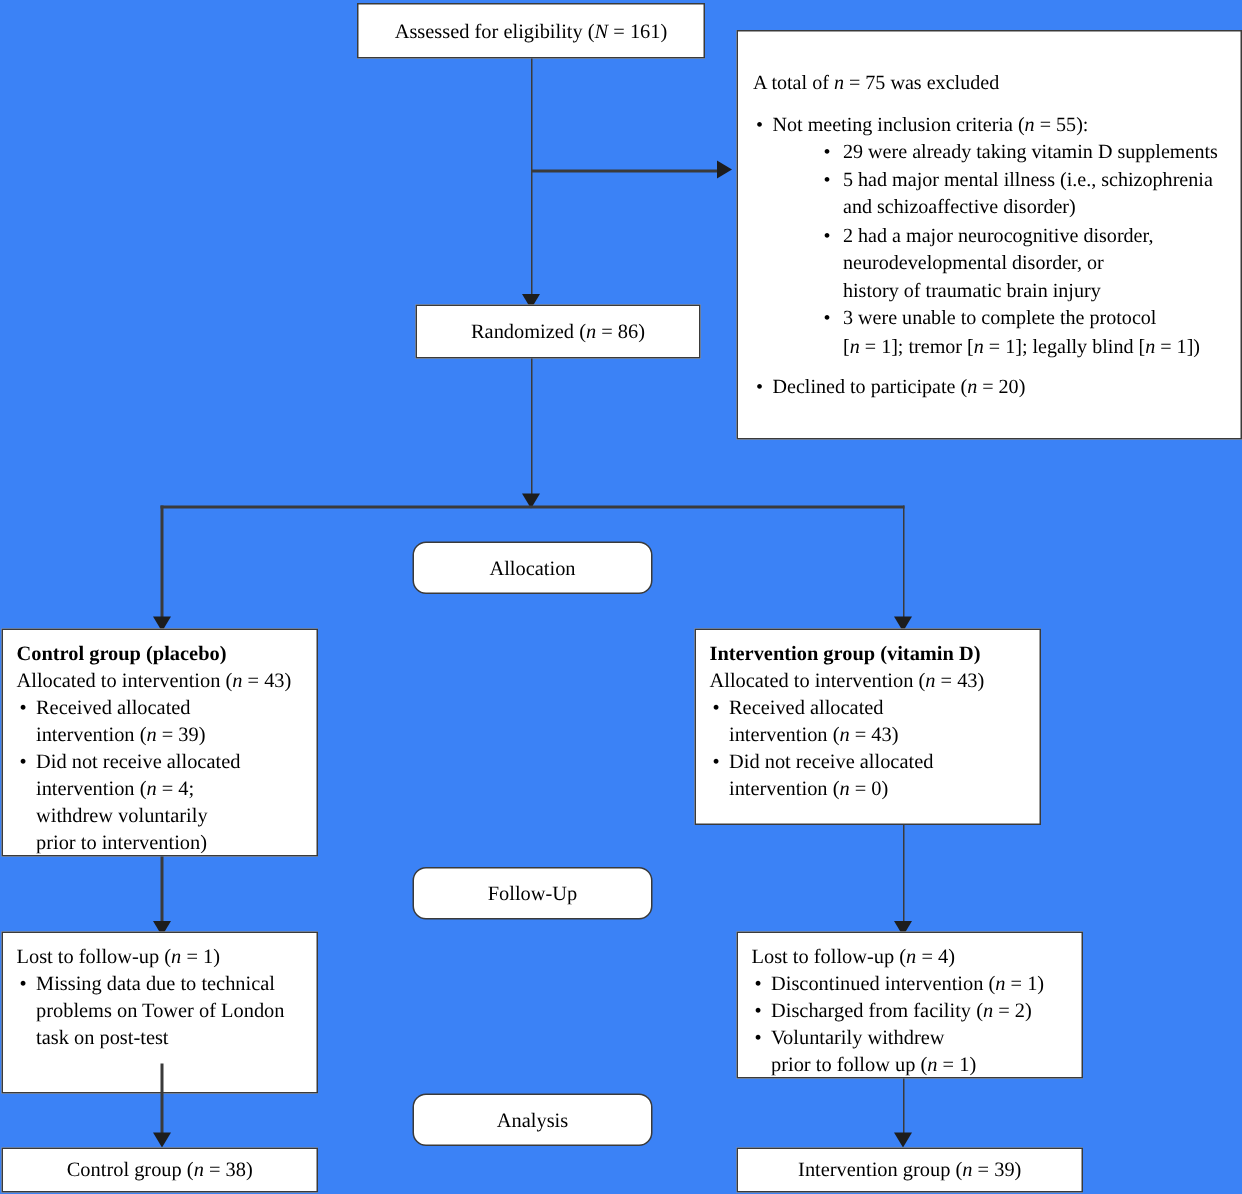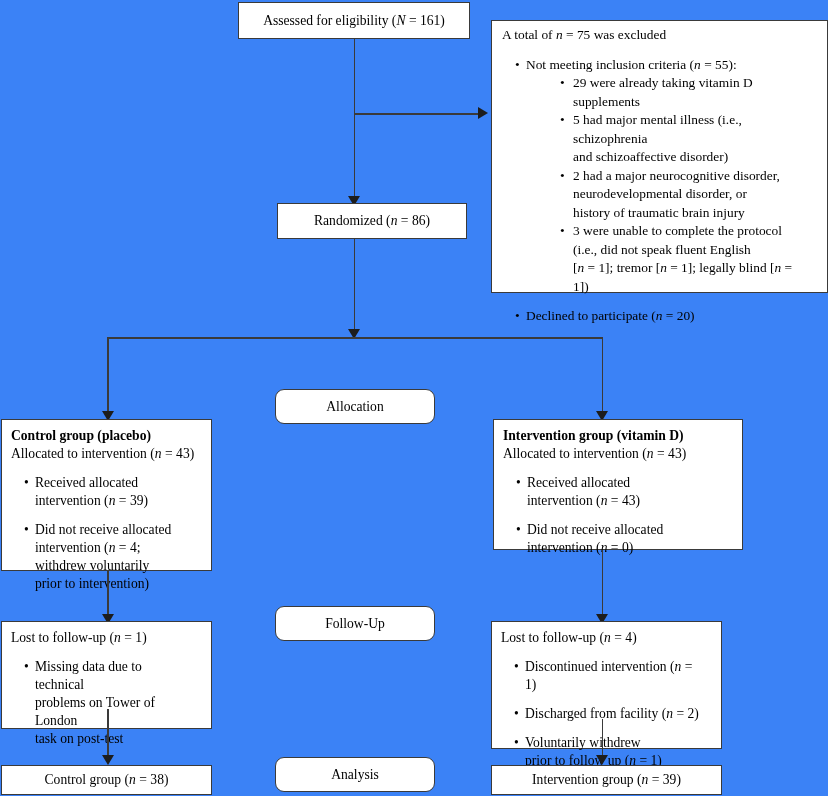--- a/index.html
+++ b/index.html
@@ -27,39 +27,38 @@
   }
   .box.centered {
     display: flex;
     align-items: center;
     justify-content: center;
     text-align: center;
   }
   .box.stage {
     border-radius: 9px;
     border-width: 1.6px;
-    margin-top: 28px;
   }
   .box.text {
     padding: 7px 8px 7px 9px;
     text-align: left;
   }
   .ttl {
     font-weight: bold;
     display: block;
   }
   ul.bl {
     list-style: none;
     margin: 0;
     padding: 0;
   }
   ul.bl > li {
     position: relative;
     padding-left: 13px;
-    margin: 11px;
+    margin: 0;
   }
   ul.bl > li::before {
     content: "\2022";
     position: absolute;
     left: 2px;
     top: 0;
   }
   ul.sub {
     list-style: none;
     margin: 0;
@@ -105,30 +104,30 @@
   <div class="box centered" style="left:238px; top:2px; width:232px; height:37px;">
     <span>Assessed for eligibility (<i>N</i> = 161)</span>
   </div>
 
   <div class="line vline" style="left:353.5px; top:39px; height:162px;"></div>
   <div class="arrow-d" style="left:348px; top:196px;"></div>
 
   <div class="line hline" style="left:354px; top:113px; width:128px;"></div>
   <div class="arrow-r" style="left:478px; top:107px;"></div>
 
-  <div class="box text" style="left:491px; top:20px; width:337px; height:273px; font-size:13.4px; line-height:1.38; padding:5px 6px 8px 10px;">
+  <div class="box text" style="left:491px; top:20px; width:337px; height:273px; font-size:13.4px; line-height:1.38; padding:25px 6px 8px 10px;">
     <div style="margin-bottom:9px;">A total of <i>n</i> = 75 was excluded</div>
     <ul class="bl">
       <li>
         <span>Not meeting inclusion criteria (<i>n</i> = 55):</span>
         <ul class="sub">
           <li>29 were already taking vitamin D supplements</li>
           <li>5 had major mental illness (i.e., schizophrenia<span class="nline">and schizoaffective disorder)</span></li>
           <li>2 had a major neurocognitive disorder,<span class="nline">neurodevelopmental disorder, or</span><span class="nline">history of traumatic brain injury</span></li>
-          <li>3 were unable to complete the protocol<span class="nline">(i.e., did not speak fluent English</span><span class="nline">[<i>n</i> = 1]; tremor [<i>n</i> = 1]; legally blind [<i>n</i> = 1])</span></li>
+          <li>3 were unable to complete the protocol<span class="nline">[<i>n</i> = 1]; tremor [<i>n</i> = 1]; legally blind [<i>n</i> = 1])</span></li>
         </ul>
       </li>
       <li style="margin-top:9px;">
         <span>Declined to participate (<i>n</i> = 20)</span>
       </li>
     </ul>
   </div>
 
   <div class="box centered" style="left:277px; top:203px; width:190px; height:36px;text-align:right;">
     <span>Randomized (<i>n</i> = 86)</span>
@@ -149,21 +148,21 @@
 
   <div class="box text" style="left:1px; top:419px; width:211px; height:152px;">
     <span class="ttl">Control group (placebo)</span>
     <div>Allocated to intervention (<i>n</i> = 43)</div>
     <ul class="bl">
       <li>Received allocated<span class="nline">intervention (<i>n</i> = 39)</span></li>
       <li>Did not receive allocated<span class="nline">intervention (<i>n</i> = 4;</span><span class="nline">withdrew voluntarily</span><span class="nline">prior to intervention)</span></li>
     </ul>
   </div>
 
-  <div class="box text" style="left:493px; top:419px; width:250px; height:131px;">
+  <div class="box text" style="left:463px; top:419px; width:231px; height:131px;">
     <span class="ttl">Intervention group (vitamin D)</span>
     <div>Allocated to intervention (<i>n</i> = 43)</div>
     <ul class="bl">
       <li>Received allocated<span class="nline">intervention (<i>n</i> = 43)</span></li>
       <li>Did not receive allocated<span class="nline">intervention (<i>n</i> = 0)</span></li>
     </ul>
   </div>
 
   <div class="line vline" style="left:107px; top:571px; height:51px;"></div>
   <div class="arrow-d" style="left:101.5px; top:614px;"></div>
@@ -175,21 +174,21 @@
     <span>Follow-Up</span>
   </div>
 
   <div class="box text" style="left:1px; top:621px; width:211px; height:108px;">
     <div>Lost to follow-up (<i>n</i> = 1)</div>
     <ul class="bl">
       <li>Missing data due to technical<span class="nline">problems on Tower of London</span><span class="nline">task on post-test</span></li>
     </ul>
   </div>
 
-  <div class="box text" style="left:491px; top:621px; width:231px; height:128px;">
+  <div class="box text" style="left:491px; top:621px; width:231px; height:98px;">
     <div>Lost to follow-up (<i>n</i> = 4)</div>
     <ul class="bl">
       <li>Discontinued intervention (<i>n</i> = 1)</li>
       <li>Discharged from facility (<i>n</i> = 2)</li>
       <li>Voluntarily withdrew<span class="nline">prior to follow up (<i>n</i> = 1)</span></li>
     </ul>
   </div>
 
   <div class="line vline" style="left:107px; top:709px; height:52px;"></div>
   <div class="arrow-d" style="left:101.5px; top:755px;"></div>

